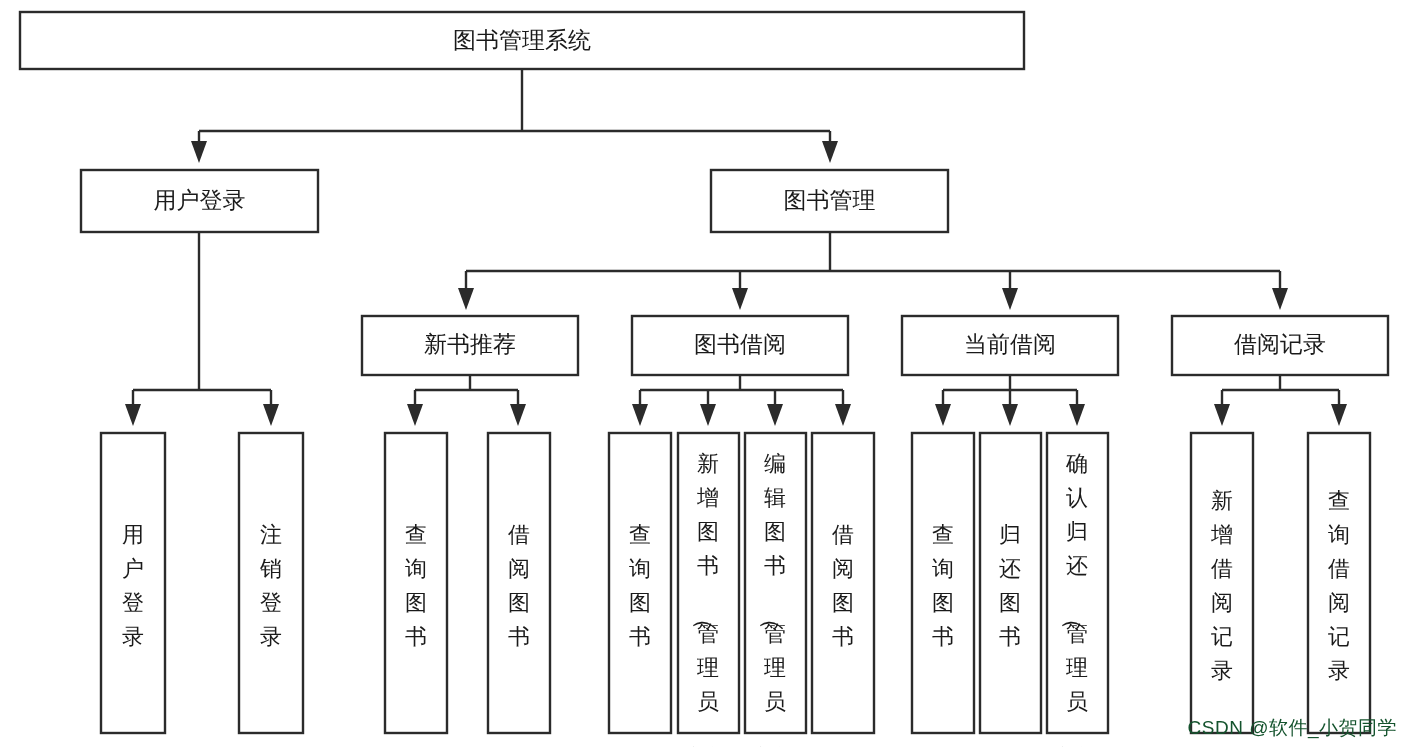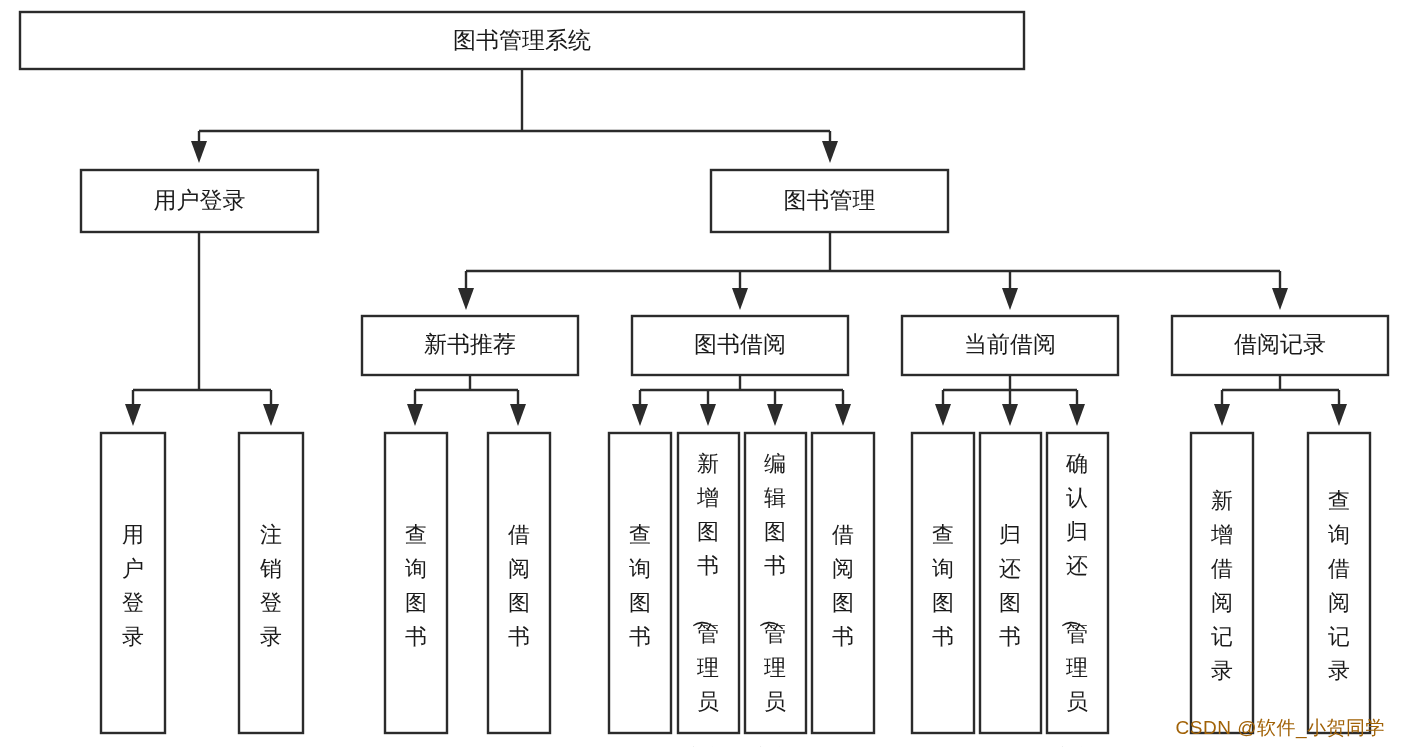--- a/index.html
+++ b/index.html
@@ -49,25 +49,25 @@
     dominant-baseline: middle;
   }
   .node-label-vertical {
     fill: #1a1a1a;
     font-family: "Liberation Sans", "DejaVu Sans", sans-serif;
     font-size: 22px;
     text-anchor: middle;
   }
   .watermark {
     position: absolute;
-    right: 20px;
+    right: 8px;
     bottom: 6px;
     font-family: "Liberation Sans", "DejaVu Sans", sans-serif;
     font-size: 19px;
-    color: #a16207;
+    color: #14532d;
     letter-spacing: 0.5px;
     white-space: nowrap;
     pointer-events: none;
   }
 </style>
 </head>
 <body>
 
 <div id="diagram-root">
 

